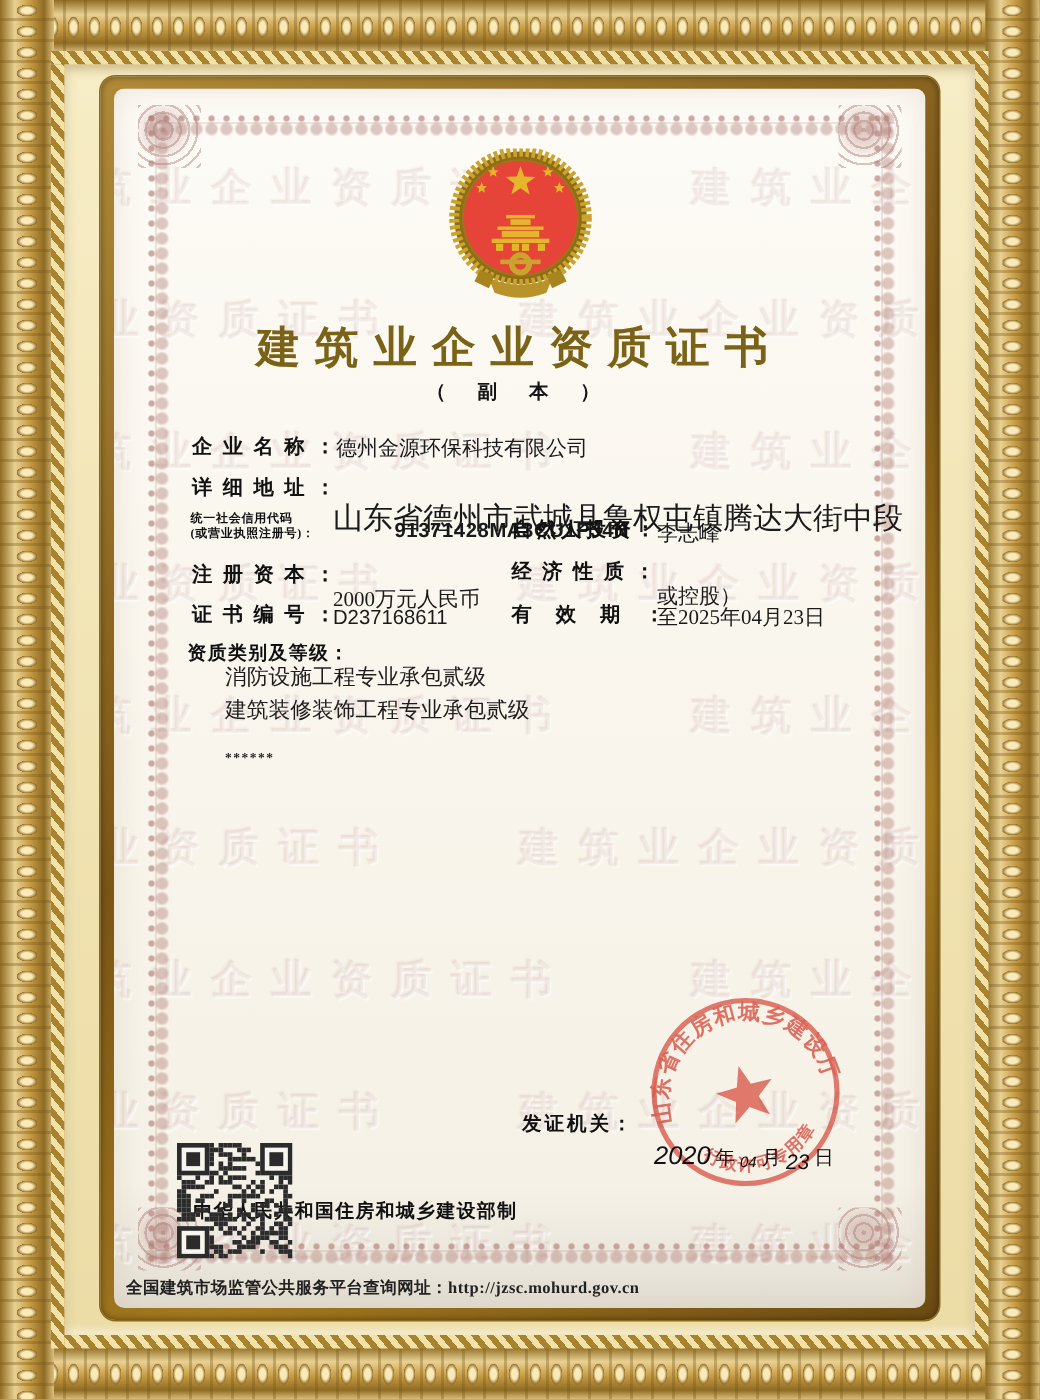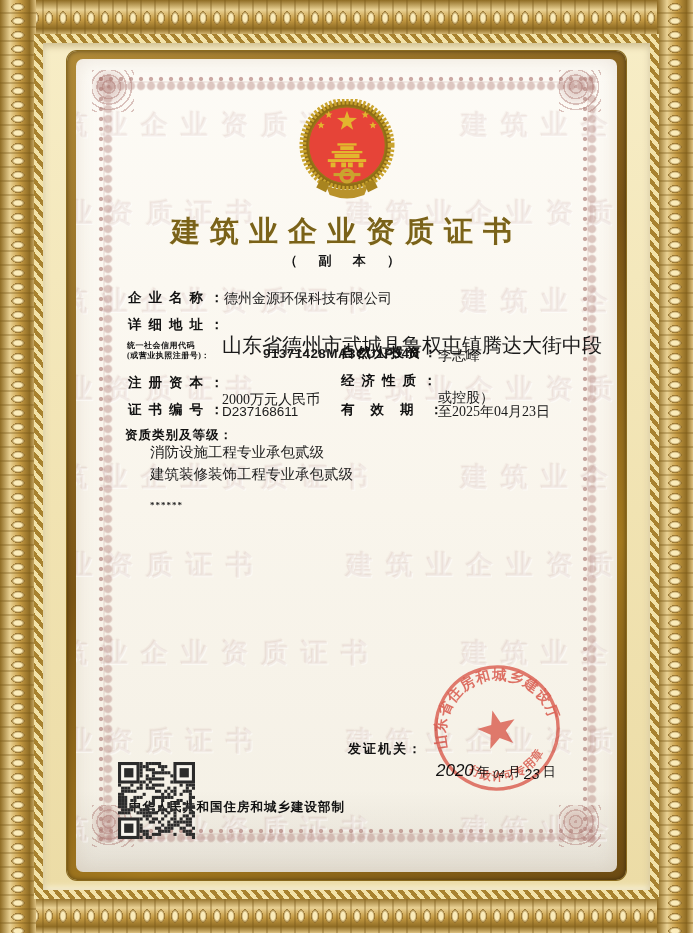--- a/index.html
+++ b/index.html
@@ -486,13 +486,14 @@
         <rect x="2" y="2" width="3" height="3" fill="#2b2b2b"></rect>
         <rect x="18" y="0" width="7" height="7"></rect>
         <rect x="19" y="1" width="5" height="5" fill="#f8f5ee"></rect>
         <rect x="20" y="2" width="3" height="3" fill="#2b2b2b"></rect>
         <rect x="0" y="18" width="7" height="7"></rect>
         <rect x="1" y="19" width="5" height="5" fill="#f8f5ee"></rect>
         <rect x="2" y="20" width="3" height="3" fill="#2b2b2b"></rect>
       </g>
     </svg>
 
+  <div class="abs footer-url" style="left:84px;top:851px;">全国建筑市场监管公共服务平台查询网址：http://jzsc.mohurd.gov.cn</div>
 </div>
 
 </body></html>

